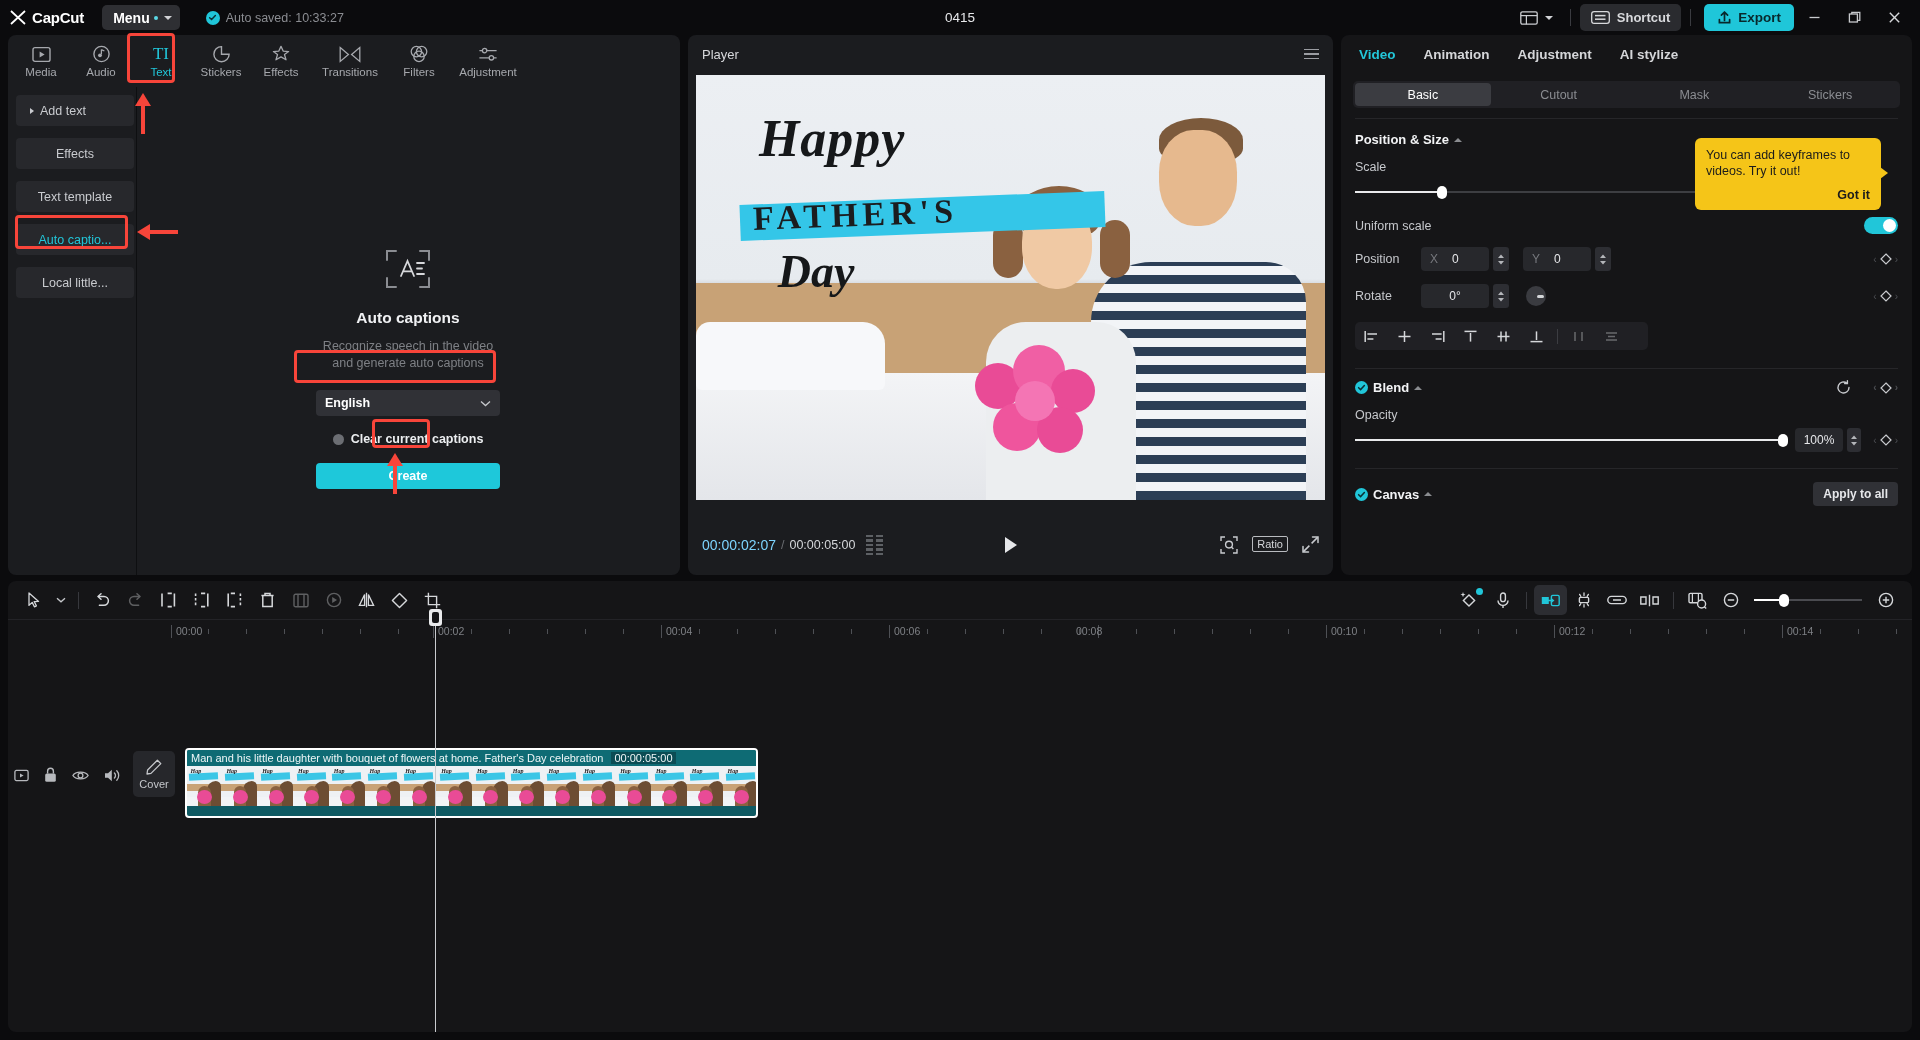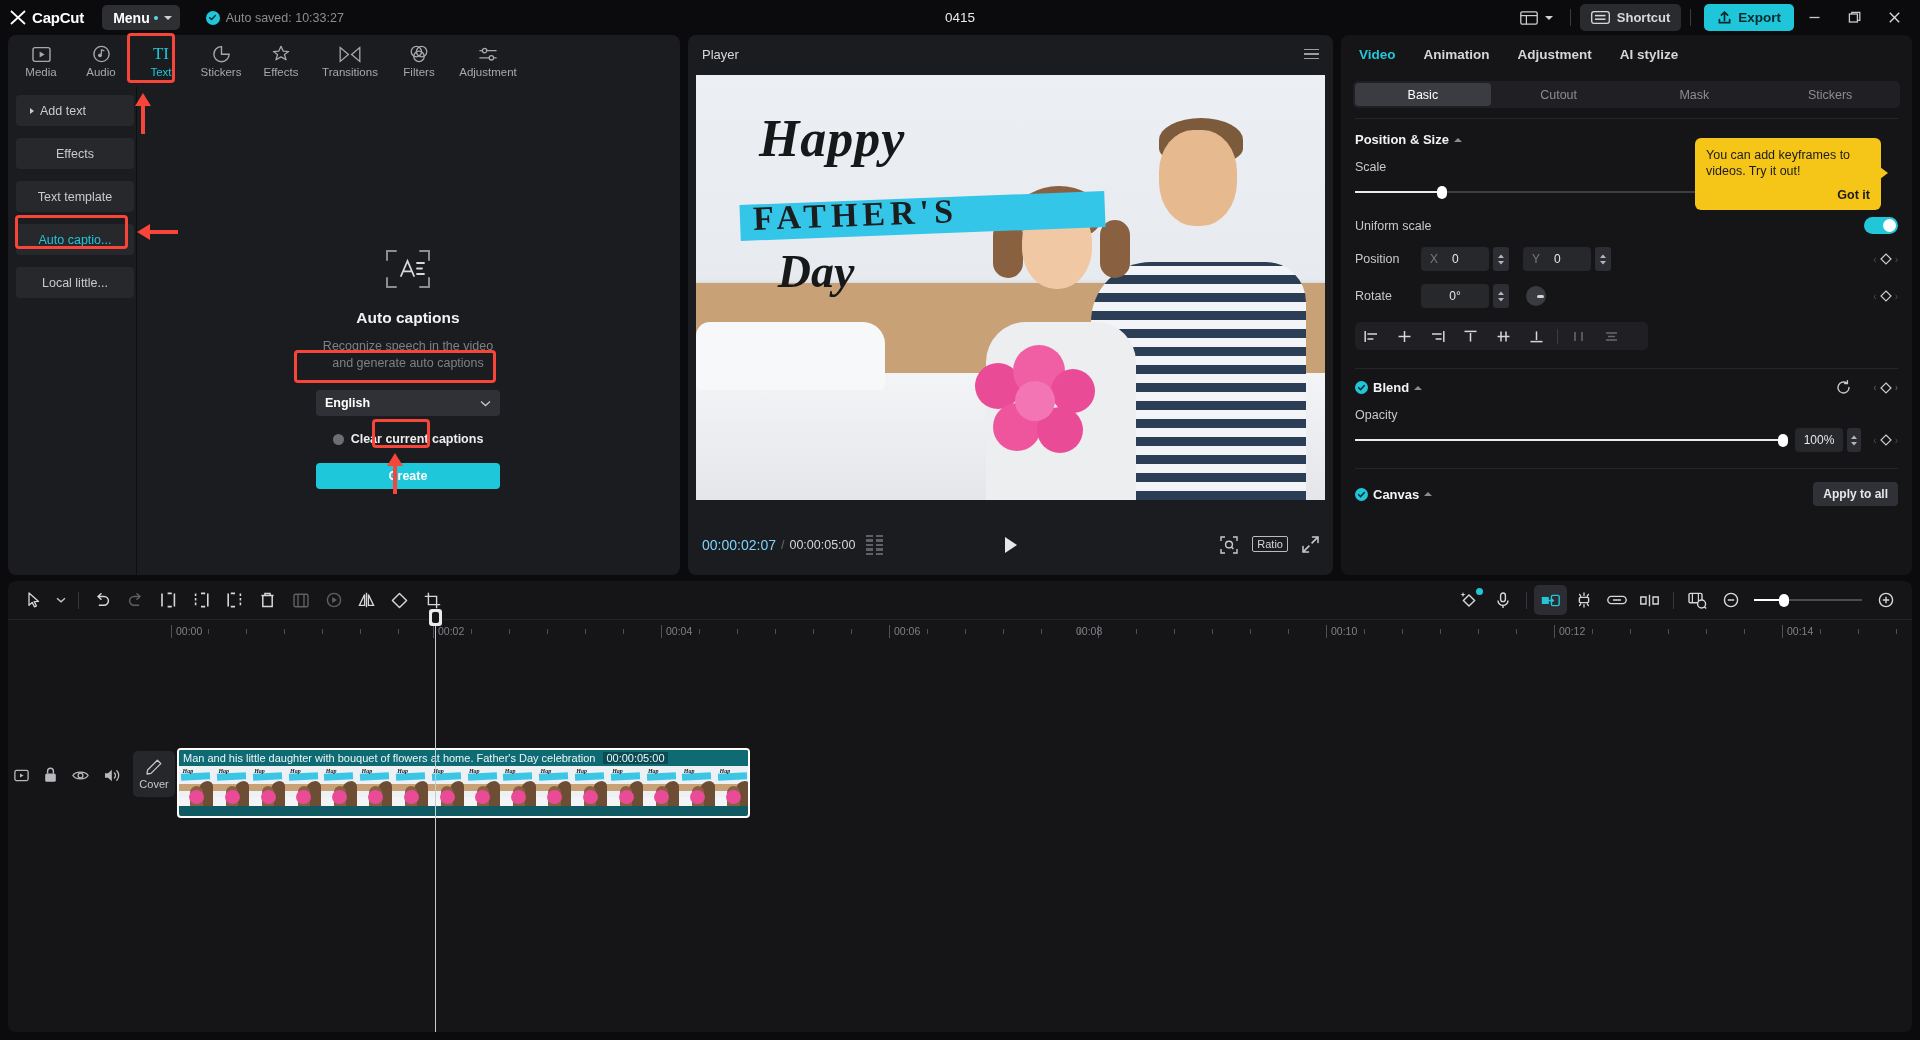--- a/index.html
+++ b/index.html
@@ -242,21 +242,21 @@
   .tick { position: absolute; top: 9px; width: 1px; height: 5px; background: #4e5055; }
   .tick.major { top: 5px; height: 13px; }
   .tl-body { position: absolute; left: 0; top: 62px; width: 1904px; bottom: 0; }
   .row-ctl { position: absolute; left: 6px; top: 124px; display: flex; align-items: center; gap: 15px; }
   .cover-btn {
     position: absolute; left: 125px; top: 108px; width: 42px; height: 46px; background: #26272b;
     border-radius: 5px; display: flex; flex-direction: column; align-items: center; justify-content: center; gap: 3px;
   }
   .cover-btn span { color: #c5c7cb; font-size: 11px; }
   .clip {
-    position: absolute; left: 169px; top: 105px; width: 573px; height: 70px;
+    position: absolute; left: 177px; top: 105px; width: 573px; height: 70px;
     background: #0f5a63; border: 2px solid #fff; border-radius: 4px; overflow: hidden;
   }
   .clip-head { height: 16px; background: #0e6b74; display: flex; align-items: center; padding: 0 4px; gap: 8px; }
   .clip-name { color: #eef6f7; font-size: 11px; white-space: nowrap; }
   .clip-dur { color: #eef6f7; font-size: 11px; background: #0b4c54; padding: 0 3px; }
   .thumbs { position: absolute; left: 0; top: 16px; height: 40px; display: flex; }
   .thumb { width: 35.8px; height: 40px; position: relative; overflow: hidden; background: #eef1f4; }
   .th-band { position:absolute; left:6%; top:18%; width:80%; height:7px; background:#3bc6e6; transform:rotate(-3deg);}
   .th-txt { position:absolute; left:10%; top:4%; color:#1a1c1e; font-size:6px; font-family:"Liberation Serif",serif; font-style:italic; font-weight:bold;}
   .th-man { position:absolute; right:4%; bottom:0; width:40%; height:62%; background:#6d4d33; border-radius:10px 6px 0 0;}

